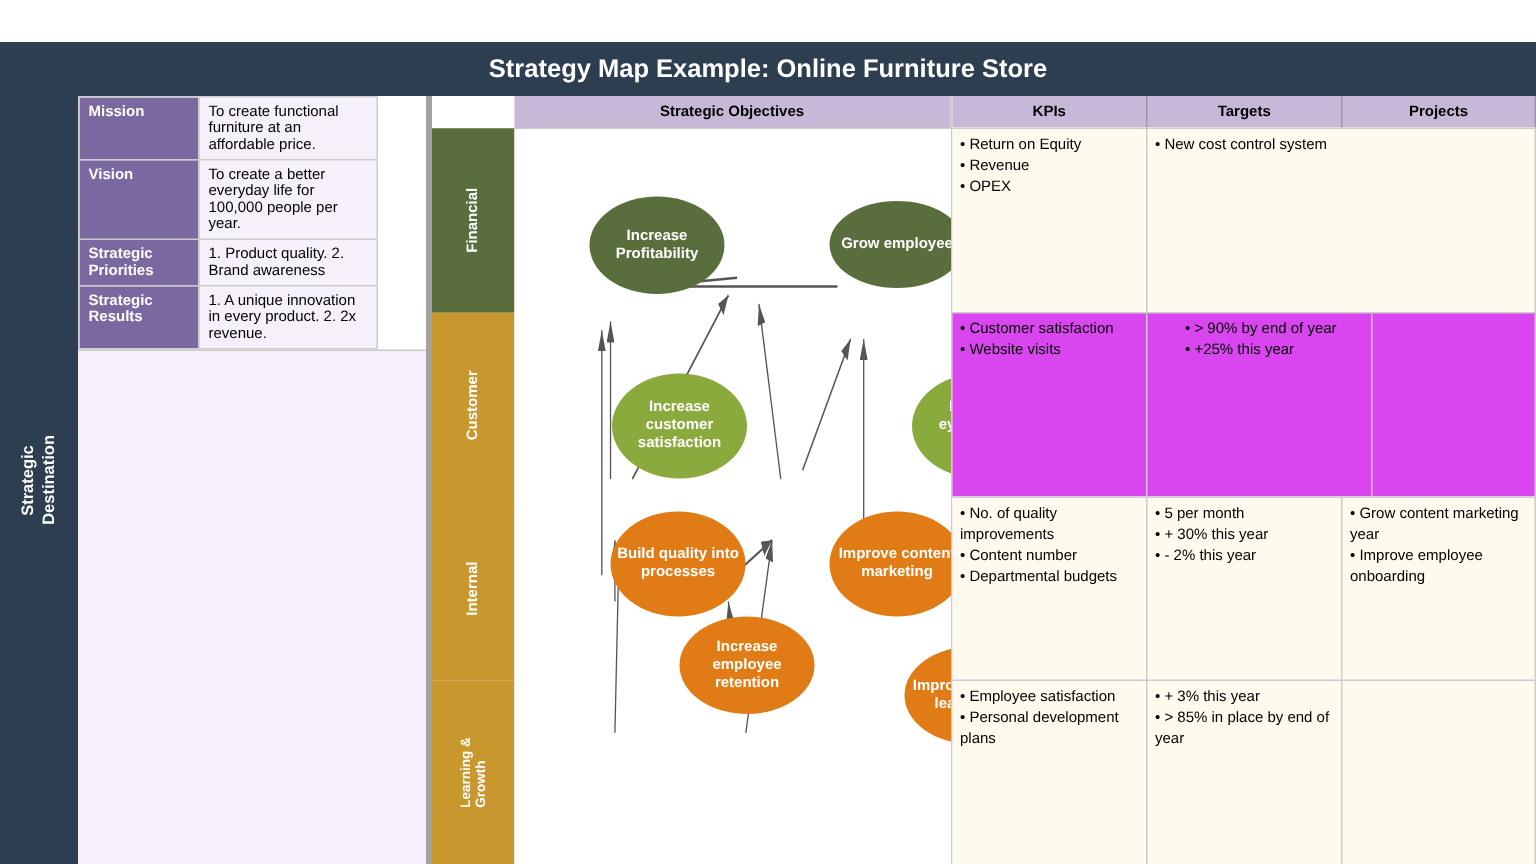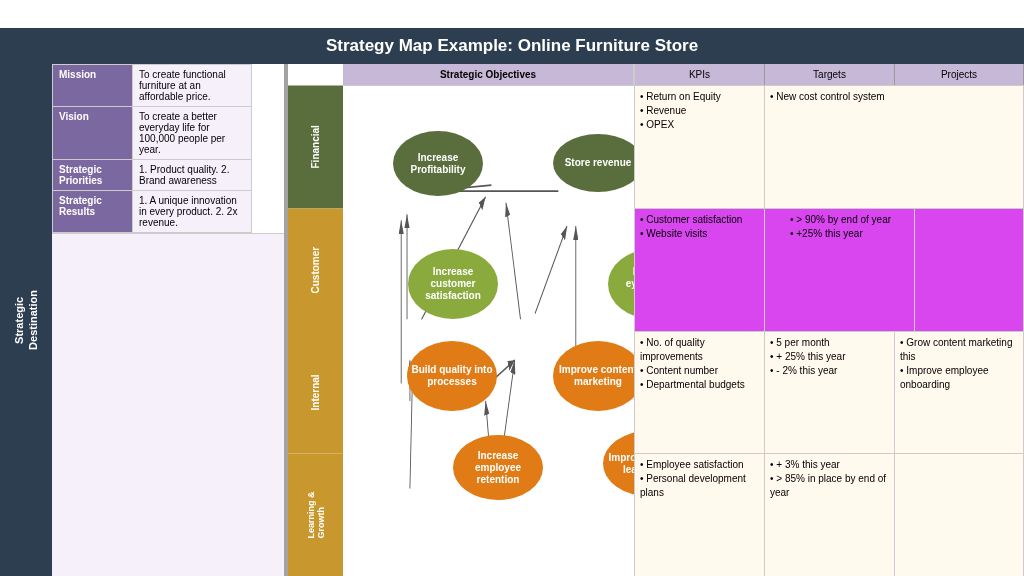--- a/index.html
+++ b/index.html
@@ -123,21 +123,21 @@
     .kpi-section {
       width: 390px;
       display: flex;
       flex-direction: column;
       border-left: 1px solid #ccc;
     }
 
     .kpi-header {
       display: flex;
       background: #c8b8d8;
-      font-weight: normal;
+      font-weight: bold;
       text-align: center;
     }
     .kpi-header > div {
       padding: 5px 4px;
       border-right: 1px solid #999;
       font-size: 10px;
     }
     .kpi-col { width: 130px; }
     .target-col { width: 130px; }
     .project-col { flex: 1; }
@@ -268,21 +268,21 @@
               <line x1="330" y1="195" x2="385" y2="120" stroke="#555" stroke-width="1.5" marker-end="url(#arrowhead)"></line>
 
               <line x1="100" y1="255" x2="100" y2="115" stroke="#555" stroke-width="1.5" marker-end="url(#arrowhead)"></line>
             </svg>
 
             <div class="node dark-green" style="left:50px;top:45px;width:90px;height:65px;">
               <span>Increase
 Profitability</span>
             </div>
             <div class="node dark-green" style="left:210px;top:48px;width:90px;height:58px;">
-              <span>Store revenue</span>
+              <span>Grow employee</span>
             </div>
 
             <div class="node yellow-green" style="left:65px;top:163px;width:90px;height:70px;background:#8aaa3d;">
               <span>Increase
 customer
 satisfaction</span>
             </div>
             <div class="node yellow-green" style="left:265px;top:163px;width:90px;height:70px;background:#8aaa3d;">
               <span>Increase
 eyeballs on
@@ -293,21 +293,21 @@
               <span>Build
 quality into
 processes</span>
             </div>
             <div class="node orange" style="left:210px;top:255px;width:90px;height:70px;">
               <span>Improve
 content
 marketing</span>
             </div>
 
-            <div class="node orange" style="left:110px;top:349px;width:90px;height:65px;">
+            <div class="node orange" style="left:110px;top:325px;width:90px;height:65px;">
               <span>Increase
 employee
 retention</span>
             </div>
             <div class="node orange" style="left:260px;top:345px;width:90px;height:65px;">
               <span>Improve
 thought
 leadership</span>
             </div>
           </div>
@@ -344,25 +344,25 @@
           </div>
 
           <div class="kpi-row" style="background:#fff9ee;">
             <div class="kpi-cell kpi">
               <div>• No. of quality improvements</div>
               <div>• Content number</div>
               <div>• Departmental budgets</div>
             </div>
             <div class="kpi-cell target">
               <div>• 5 per month</div>
-              <div>• + 25% this year</div>
+              <div>• + 30% this year</div>
               <div>• - 2% this year</div>
             </div>
             <div class="kpi-cell project">
-              <div>• Grow content marketing this</div>
+              <div>• Grow content marketing year</div>
               <div>• Improve employee onboarding</div>
             </div>
           </div>
 
           <div class="kpi-row" style="background:#fff9ee;">
             <div class="kpi-cell kpi">
               <div>• Employee satisfaction</div>
               <div>• Personal development plans</div>
             </div>
             <div class="kpi-cell target">

